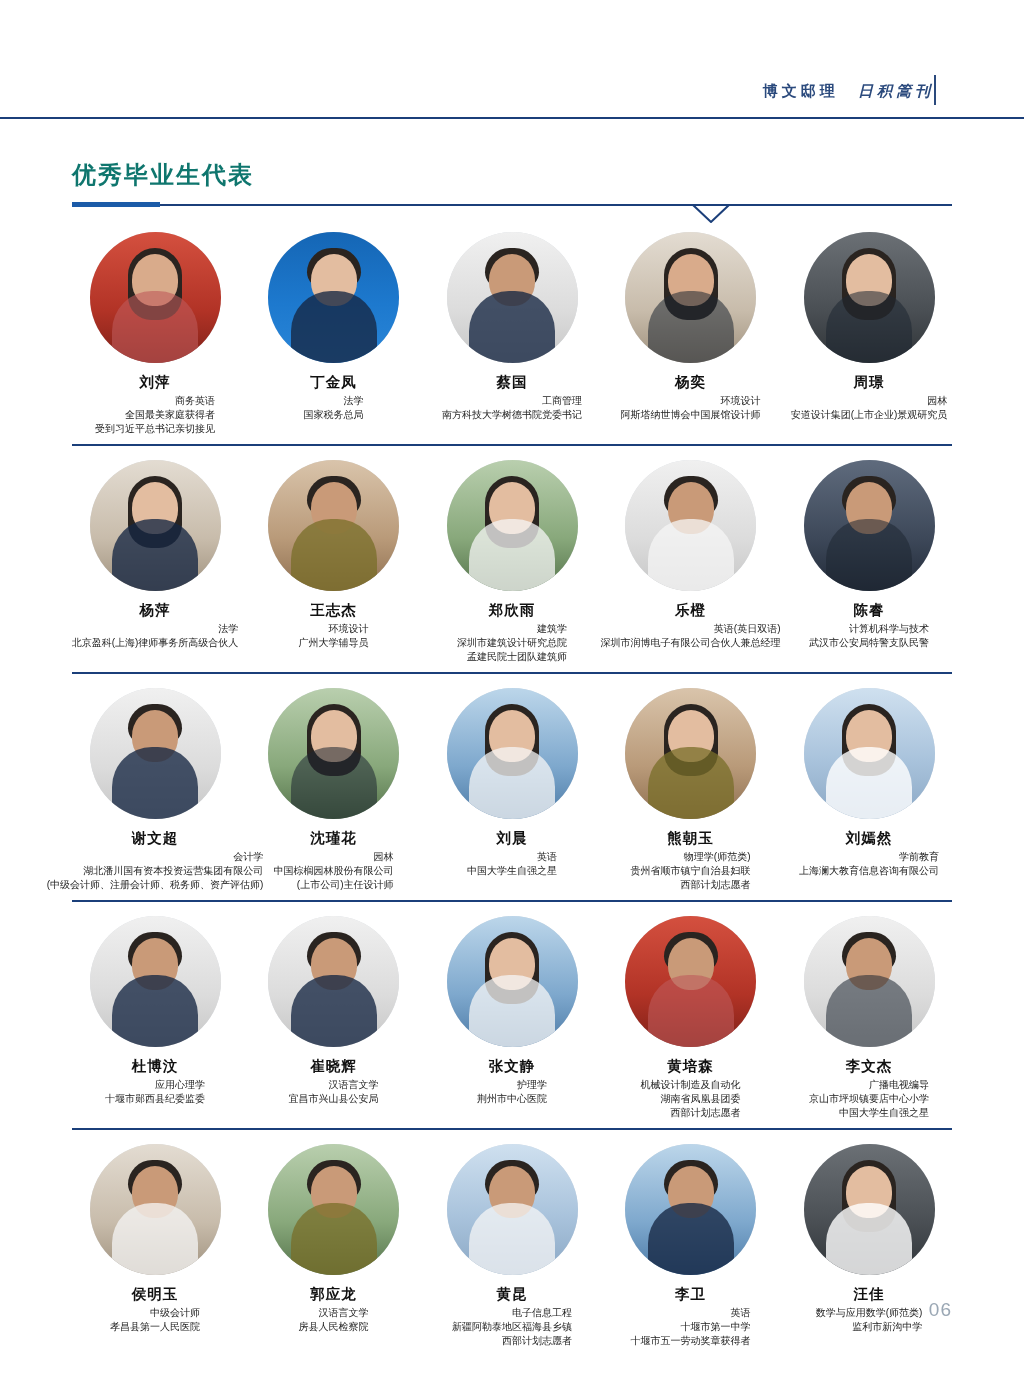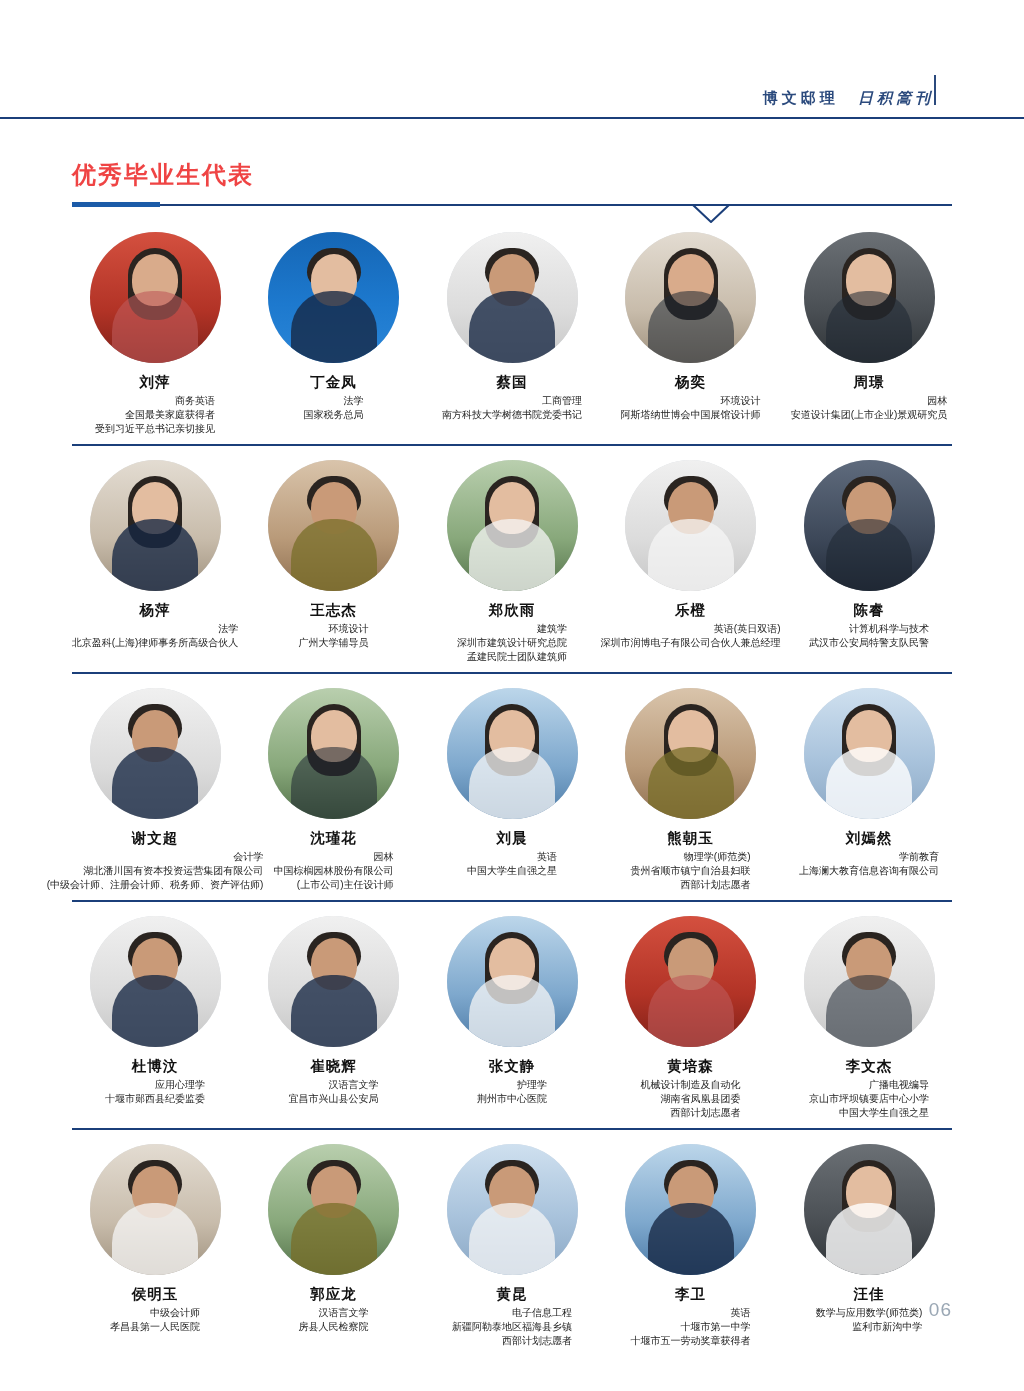--- a/index.html
+++ b/index.html
@@ -34,21 +34,21 @@
     position: absolute;
     left: 0;
     top: 117px;
     width: 1024px;
     height: 2px;
     background: #1b3f7a;
   }
   .header-motto {
     position: absolute;
     right: 90px;
-    top: 89px;
+    top: 82px;
     font-family: "DejaVu Serif", serif;
     font-size: 15px;
     letter-spacing: 4px;
     color: #2b4a7d;
     white-space: nowrap;
     font-weight: 700;
   }
   .header-motto .m2 {
     font-style: italic;
     margin-left: 10px;
@@ -65,21 +65,21 @@
   
   .section-title-wrap {
     position: absolute;
     left: 72px;
     top: 160px;
     width: 880px;
   }
   .section-title {
     font-size: 24px;
     font-weight: 700;
-    color: #ef4444;
+    color: #0f766e;
     letter-spacing: 2px;
     line-height: 30px;
   }
   .title-underline-long {
     position: absolute;
     left: 0;
     top: 44px;
     width: 880px;
     height: 2px;
     background: #1b3f7a;

